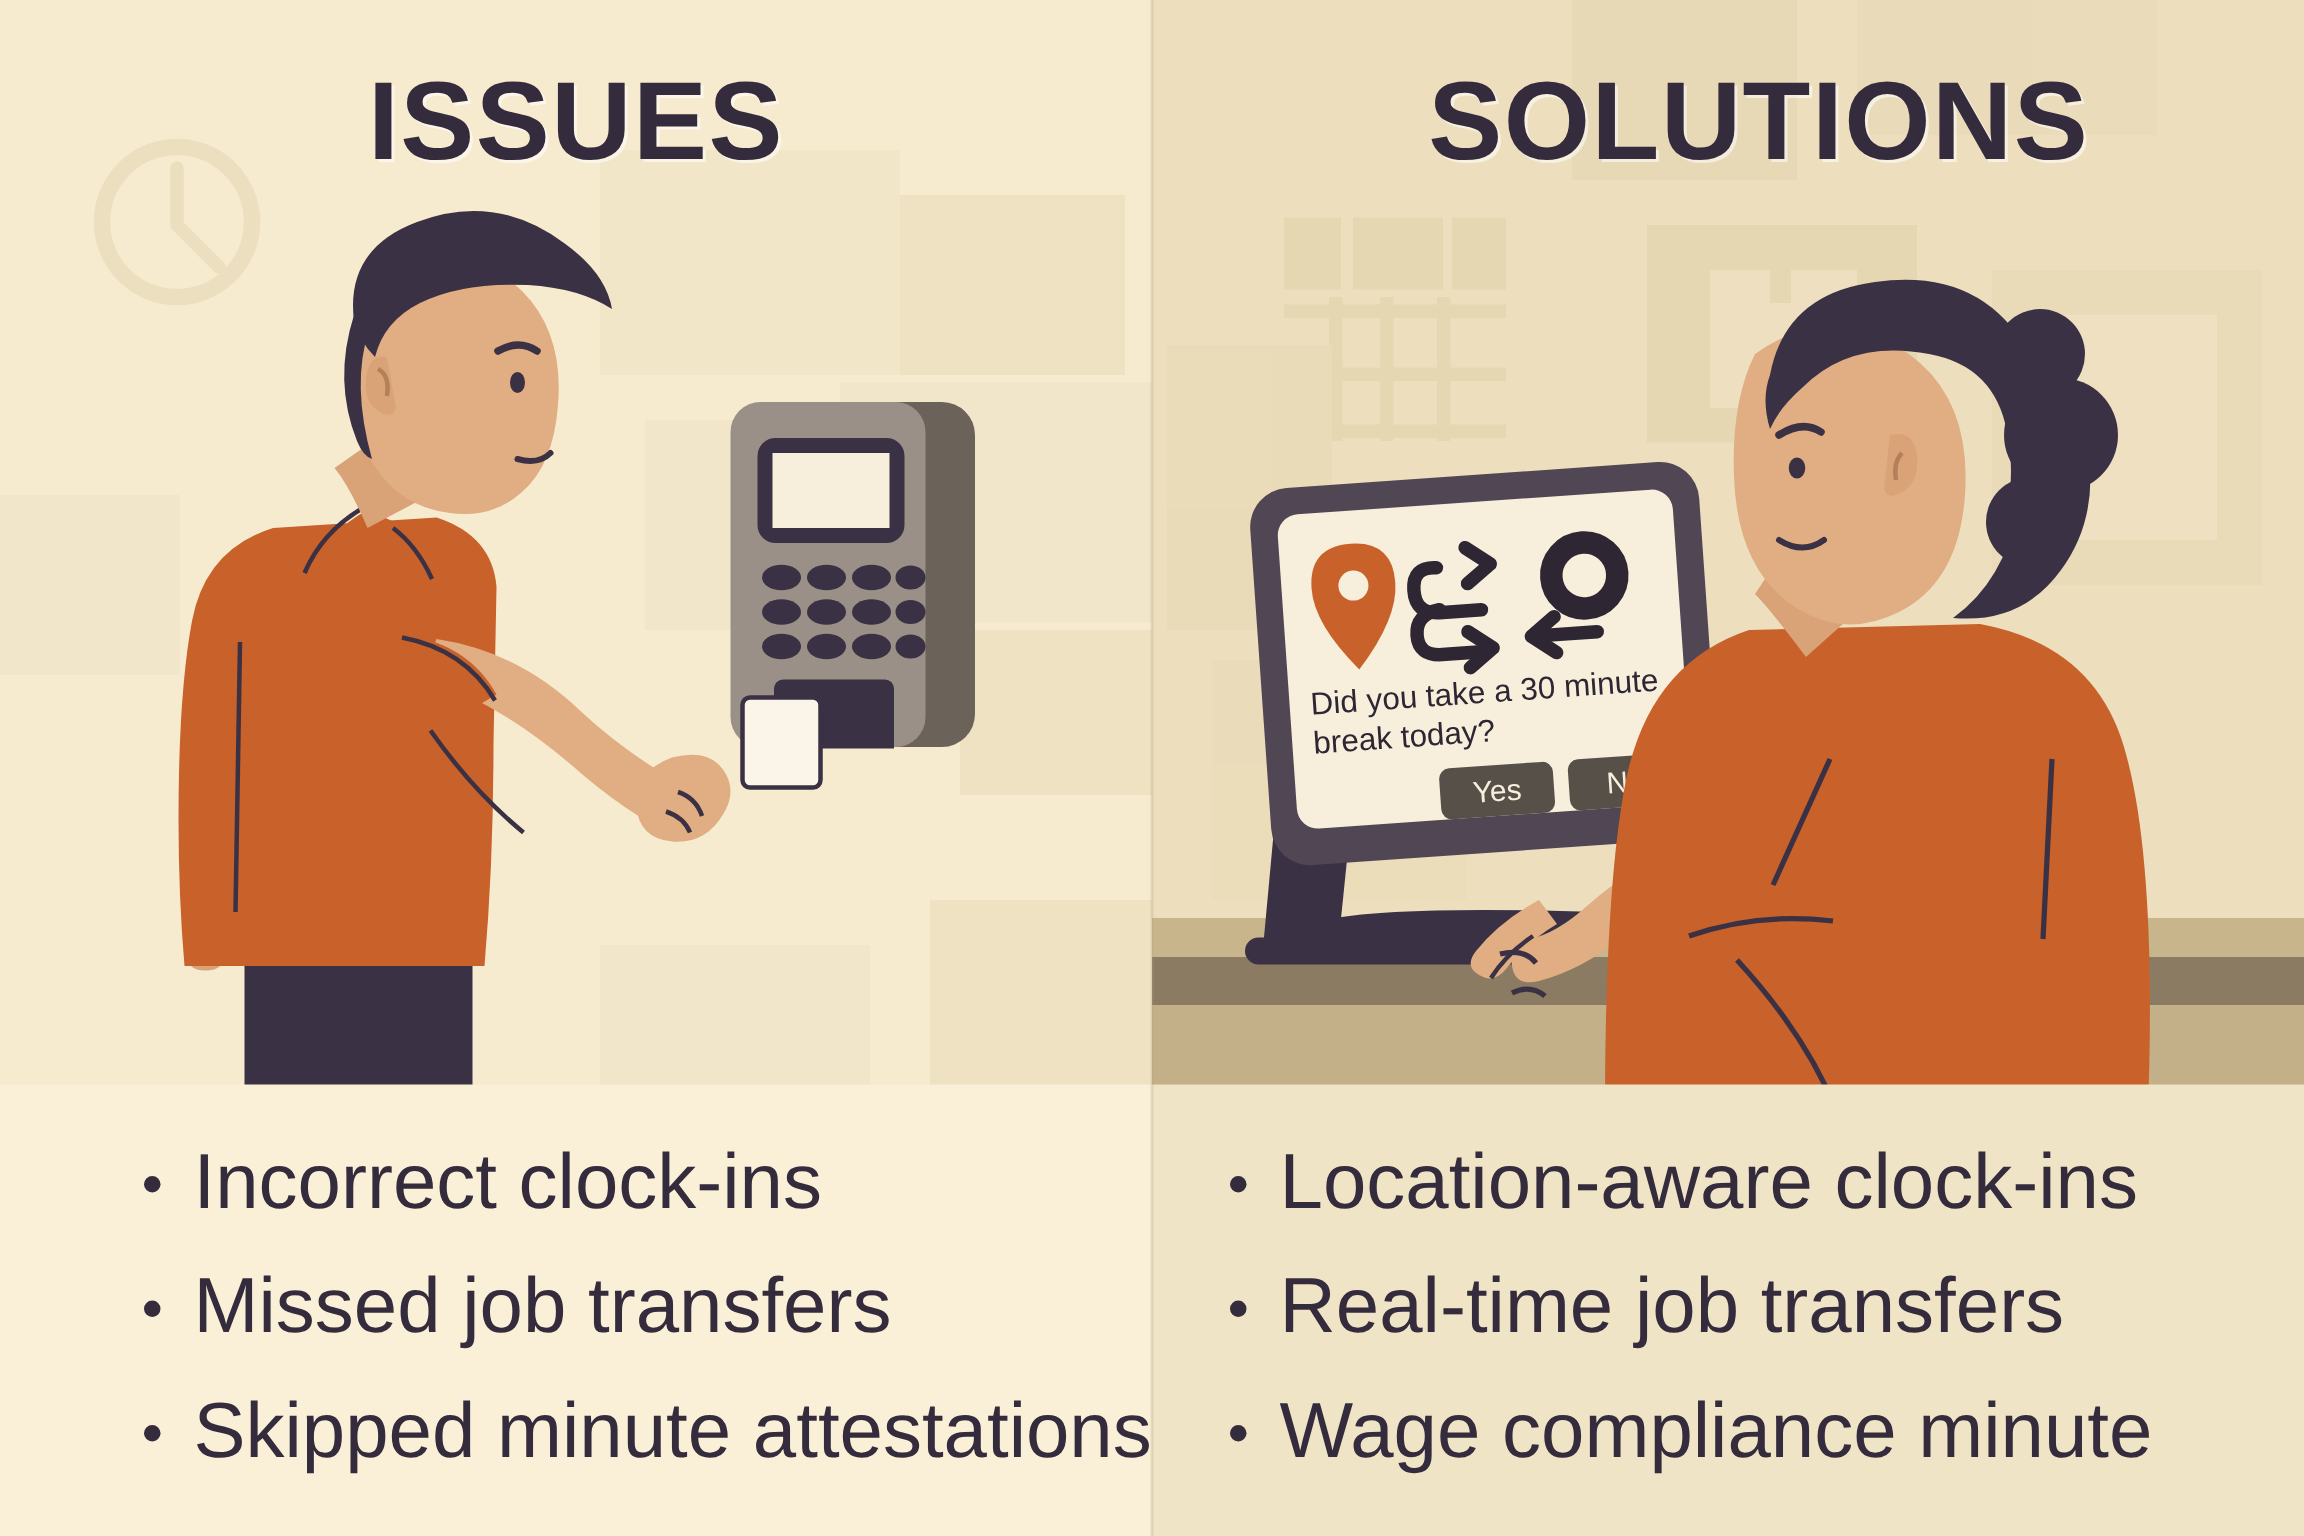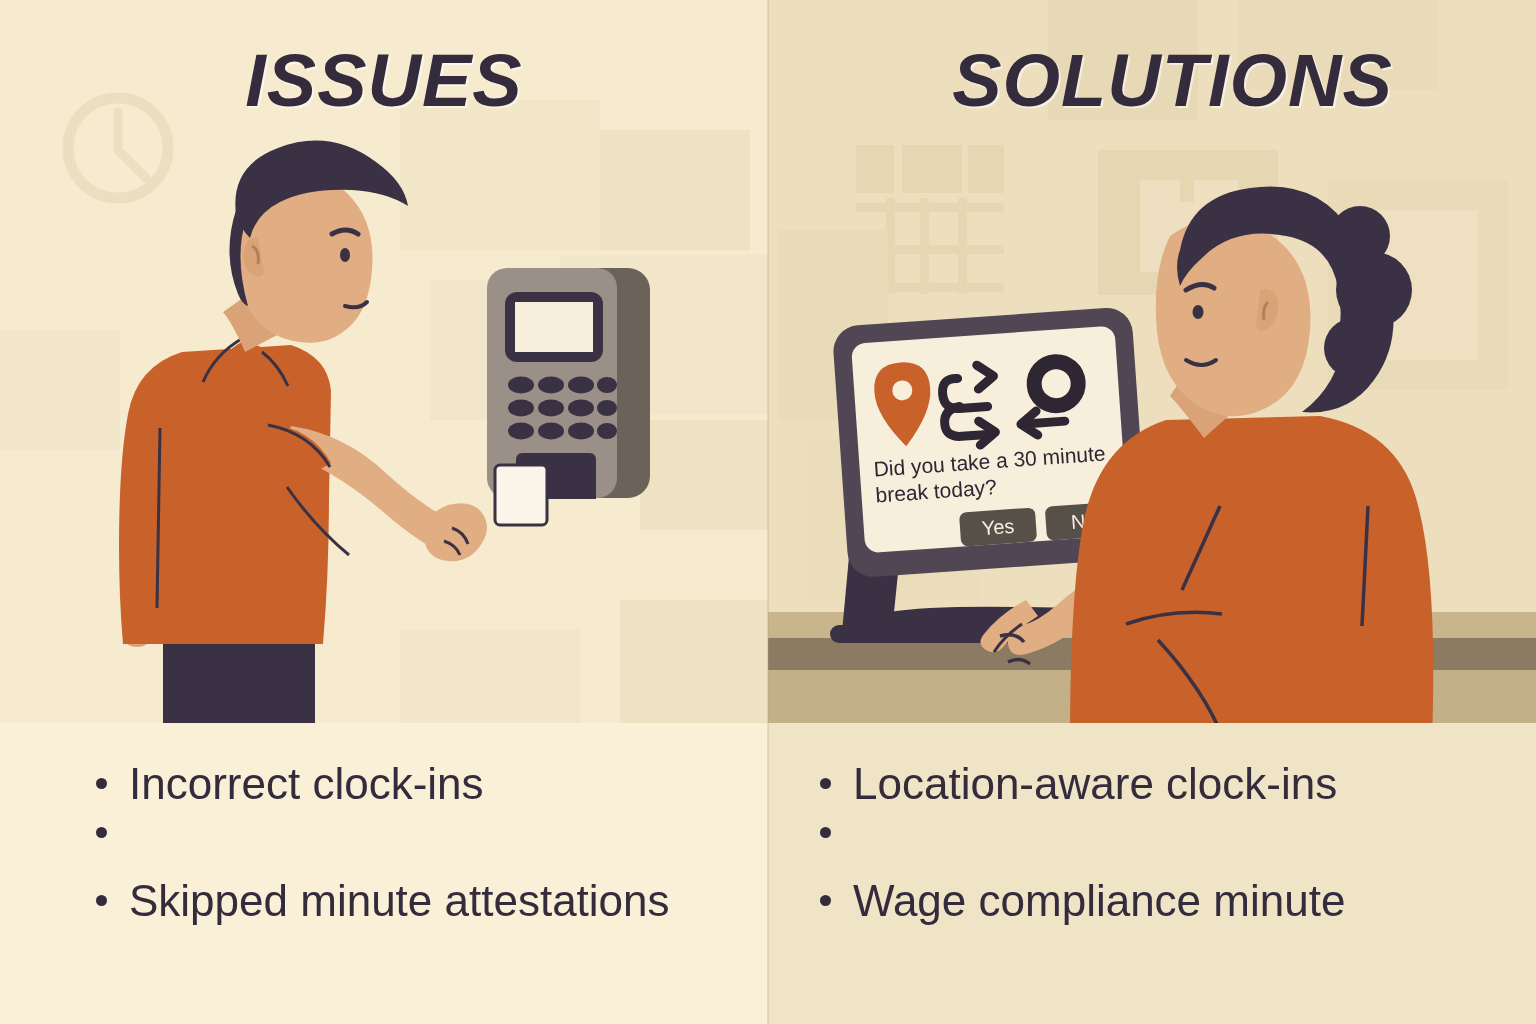--- a/index.html
+++ b/index.html
@@ -55,37 +55,36 @@
     position: absolute;
     top: 38px;
     width: 768px;
     text-align: center;
     font-size: 74px;
     font-weight: bold;
     letter-spacing: 1px;
     color: #342C3D;
     text-shadow: 2px 2px 0 rgba(255,255,255,0.55);
     font-family: "Liberation Sans", sans-serif;
-    font-style: italic;
   }
   .title-left  { left: 0; }
   .title-right { left: 768px; }
 
   
   .bullets {
     position: absolute;
     top: 762px;
     list-style: none;
   }
   .bullets-left  { left: 96px;  width: 660px; }
 
   .bullet-item {
     display: flex;
     align-items: baseline;
-    font-size: 44px;
+    font-size: 52px;
     color: #342C3D;
     line-height: 1.0;
     margin-bottom: 31px;
     white-space: nowrap;
     font-family: "Liberation Sans", sans-serif;
   }
   .bullet-dot {
     display: inline-block;
     width: 11px;
     height: 11px;
@@ -210,20 +209,21 @@
 
     <div class="title title-left">ISSUES</div>
 
     <ul class="bullets bullets-left">
       <li class="bullet-item">
         <span class="bullet-dot"></span>
         <span>Incorrect clock-ins</span>
       </li>
       <li class="bullet-item">
         <span class="bullet-dot"></span>
+        <span>Missed job transfers</span>
       </li>
       <li class="bullet-item">
         <span class="bullet-dot"></span>
         <span>Skipped minute attestations</span>
       </li>
     </ul>
   </div>
 
   <div class="panel panel-right">
 
@@ -349,20 +349,21 @@
 
     <div class="title title-right" style="left:0;padding-left:41px;">SOLUTIONS</div>
 
     <ul class="bullets" style="left:52px;">
       <li class="bullet-item">
         <span class="bullet-dot"></span>
         <span>Location-aware clock-ins</span>
       </li>
       <li class="bullet-item">
         <span class="bullet-dot"></span>
+        <span>Real-time job transfers</span>
       </li>
       <li class="bullet-item">
         <span class="bullet-dot"></span>
         <span>Wage compliance minute</span>
       </li>
     </ul>
   </div>
 
   <div class="divider"></div>
 </div>

